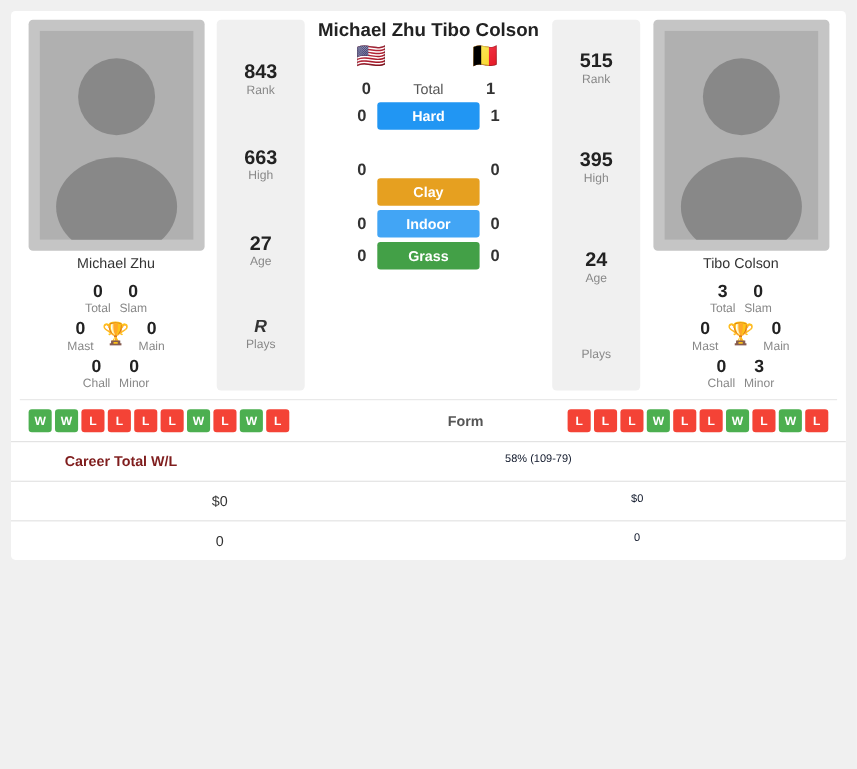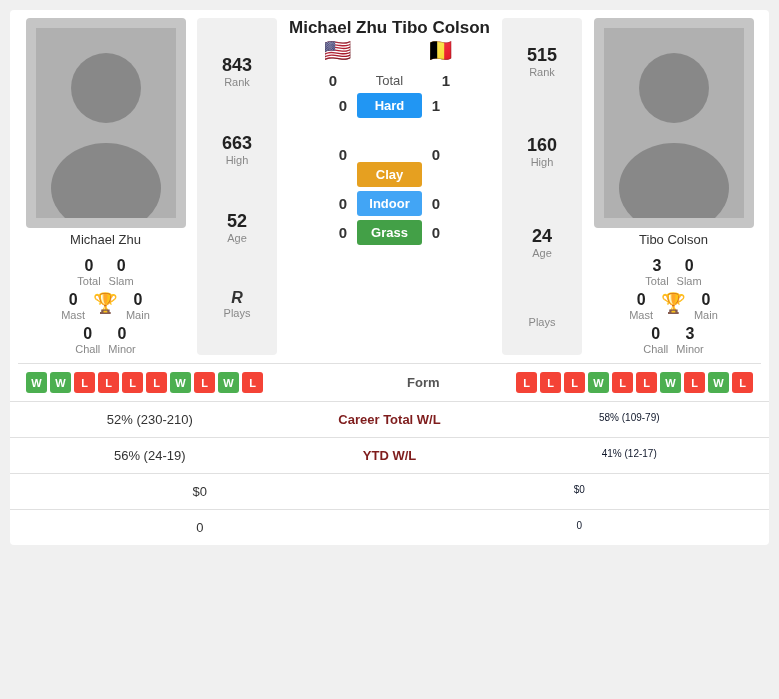--- a/index.html
+++ b/index.html
@@ -111,21 +111,21 @@
 
     .score-num {
       font-size: 15px;
       font-weight: bold;
       color: #333;
       width: 28px;
       text-align: center;
     }
 
     .surface-pill {
-      width: 65px;
+      width: 93px;
       text-align: center;
       padding: 5px 0;
       border-radius: 3px;
       font-size: 13px;
       font-weight: bold;
       color: #fff;
     }
 
     .surface-pill.hard { background: #2196F3; }
     .surface-pill.clay { background: #E6A020; margin-top: 40px; }
@@ -352,21 +352,21 @@
     <div class="mid-stats-col">
       <div class="mid-stat">
         <div class="mid-stat-val">843</div>
         <div class="mid-stat-label">Rank</div>
       </div>
       <div class="mid-stat">
         <div class="mid-stat-val">663</div>
         <div class="mid-stat-label">High</div>
       </div>
       <div class="mid-stat">
-        <div class="mid-stat-val">52</div>
+        <div class="mid-stat-val">27</div>
         <div class="mid-stat-label">Age</div>
       </div>
       <div class="mid-stat">
         <div class="r-stat">R</div>
         <div class="mid-stat-label">Plays</div>
       </div>
     </div>
 
     <div class="center-block">
       <div class="names-flags-row">
@@ -410,21 +410,21 @@
         <span class="score-num">0</span>
       </div>
     </div>
 
     <div class="right-mid-stats-col">
       <div class="mid-stat">
         <div class="mid-stat-val">515</div>
         <div class="mid-stat-label">Rank</div>
       </div>
       <div class="mid-stat">
-        <div class="mid-stat-val">160</div>
+        <div class="mid-stat-val">395</div>
         <div class="mid-stat-label">High</div>
       </div>
       <div class="mid-stat">
         <div class="mid-stat-val">24</div>
         <div class="mid-stat-label">Age</div>
       </div>
       <div class="mid-stat">
         <div class="mid-stat-val"></div>
         <div class="mid-stat-label">Plays</div>
       </div>
@@ -500,30 +500,24 @@
         <div class="fb L">L</div>
         <div class="fb L">L</div>
         <div class="fb W">W</div>
         <div class="fb L">L</div>
         <div class="fb W">W</div>
         <div class="fb L">L</div>
       </div>
   </div>
 
   <div class="data-row">
-    <div class="dl">52% (230-210)</div>
     <div class="dc">Career Total W/L</div>
     <div class="dr">58% (109-79)</div>
   </div>
 
-  <div class="data-row">
-    <div class="dl">56% (24-19)</div>
-    <div class="dc">YTD W/L</div>
-    <div class="dr">41% (12-17)</div>
-  </div>
 
   <div class="data-row">
     <div class="dl">$0</div>
     <div class="dr">$0</div>
   </div>
 
   <div class="data-row">
     <div class="dl">0</div>
     <div class="dr">0</div>
   </div>

